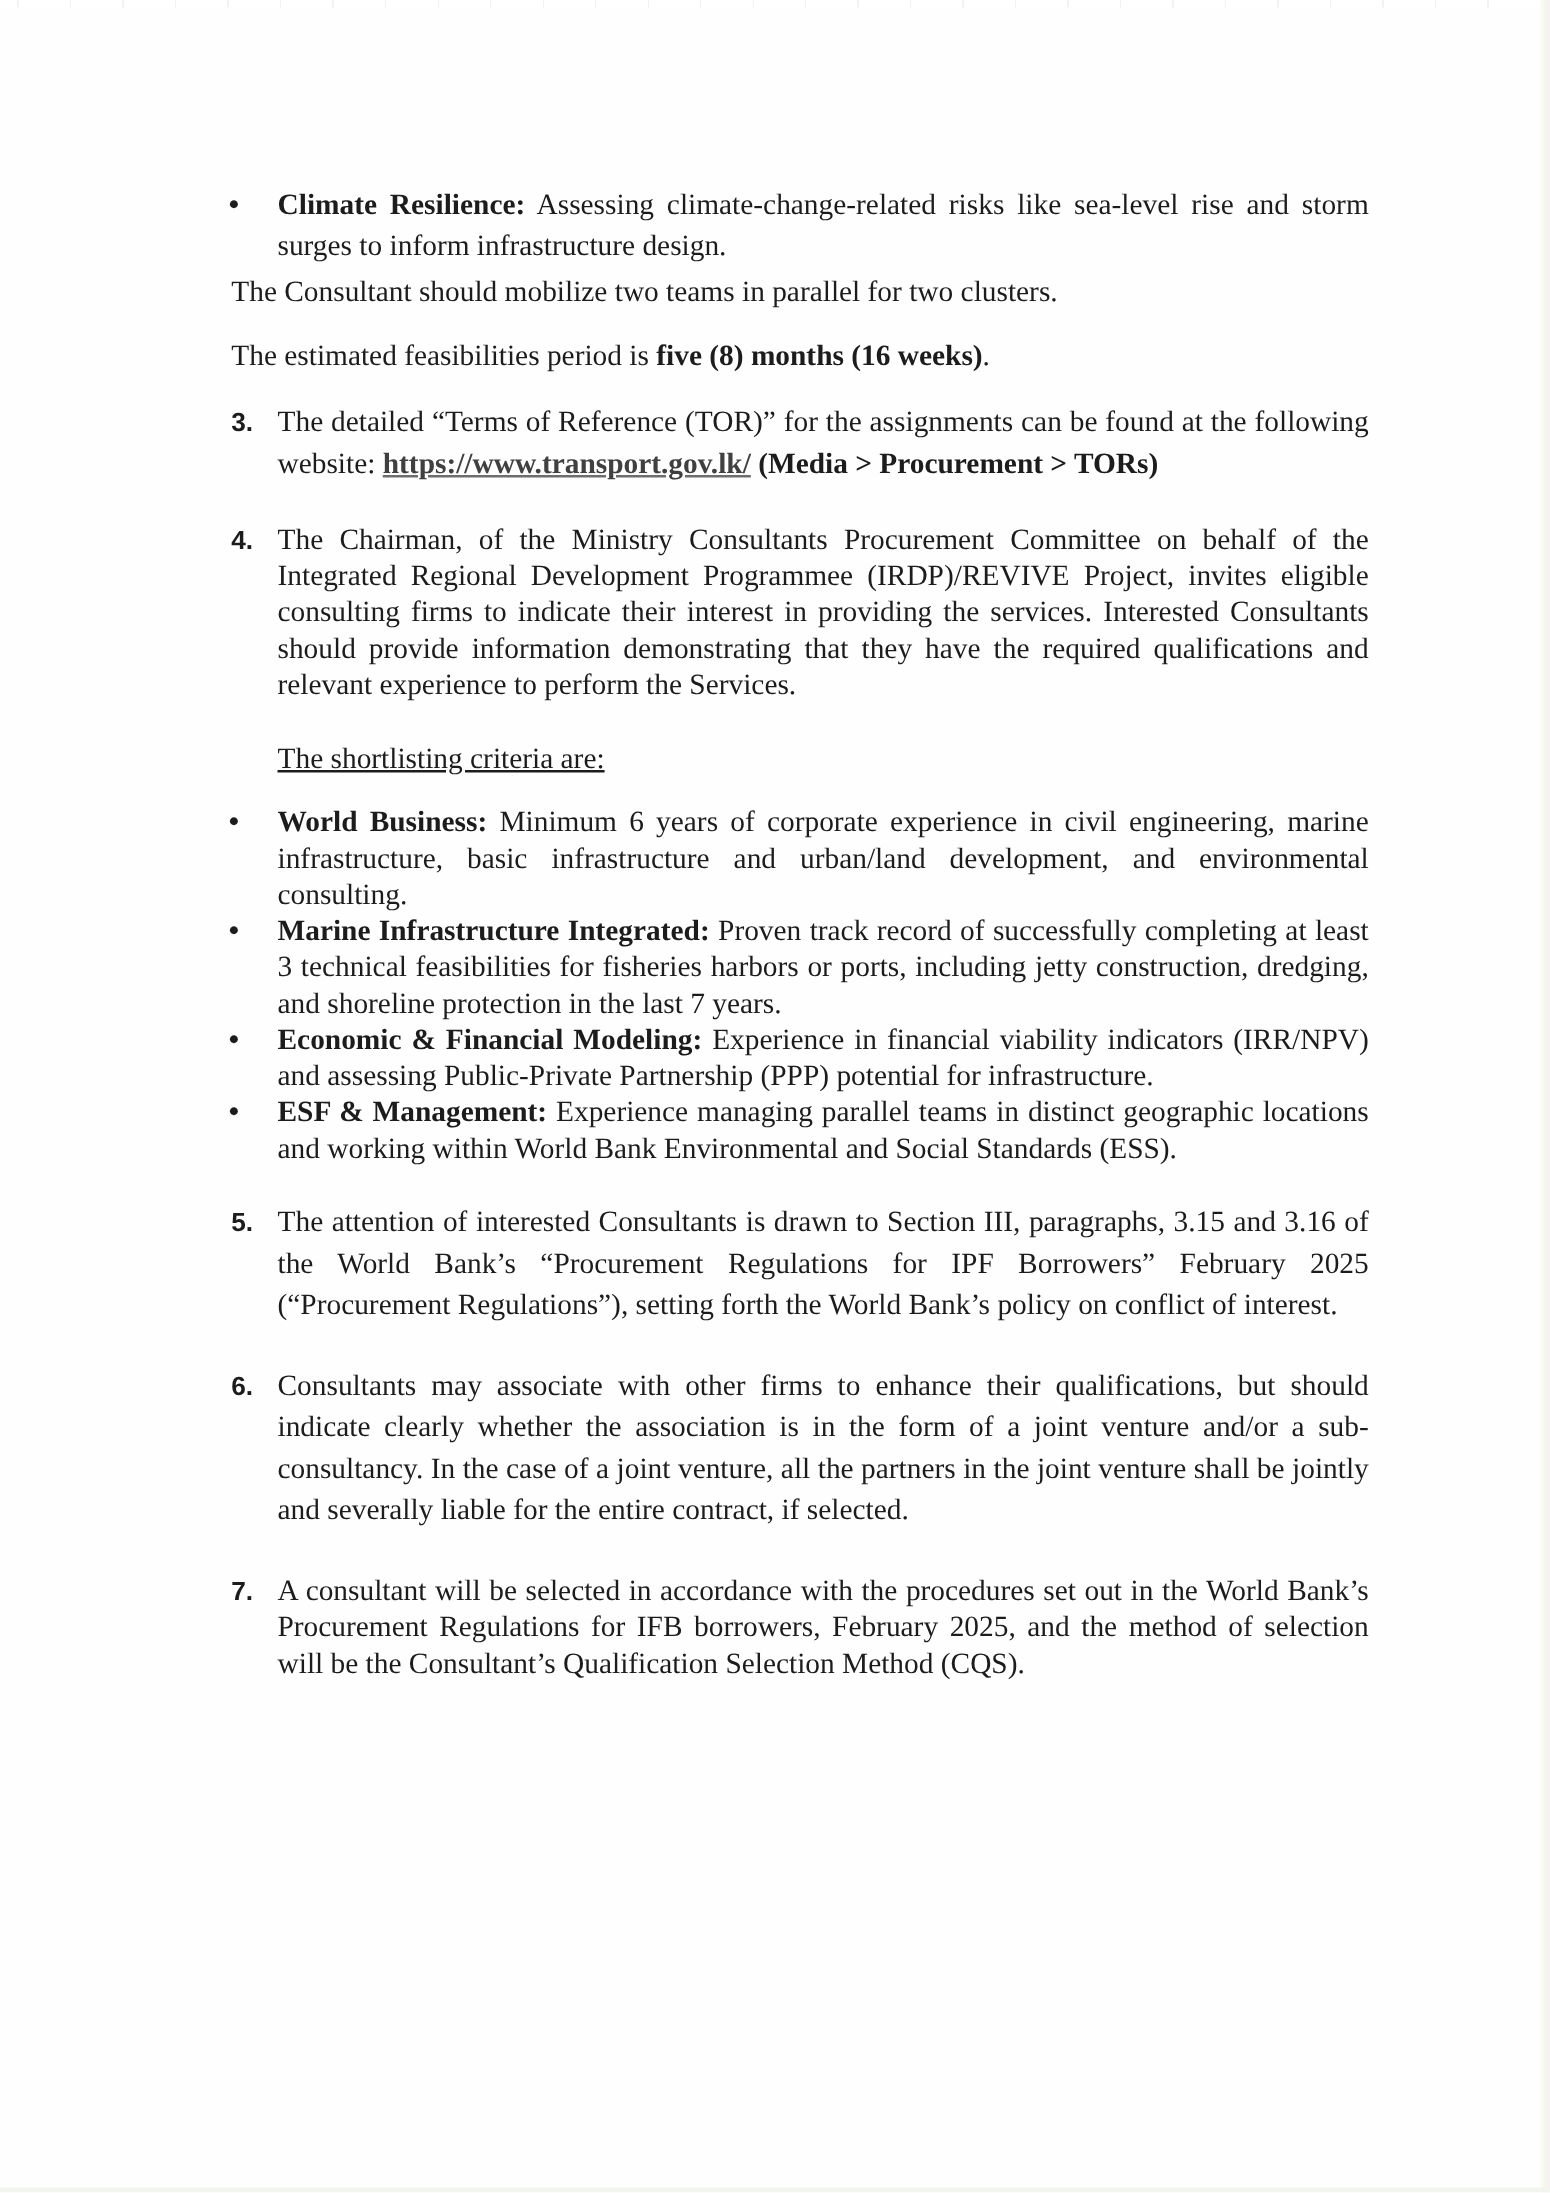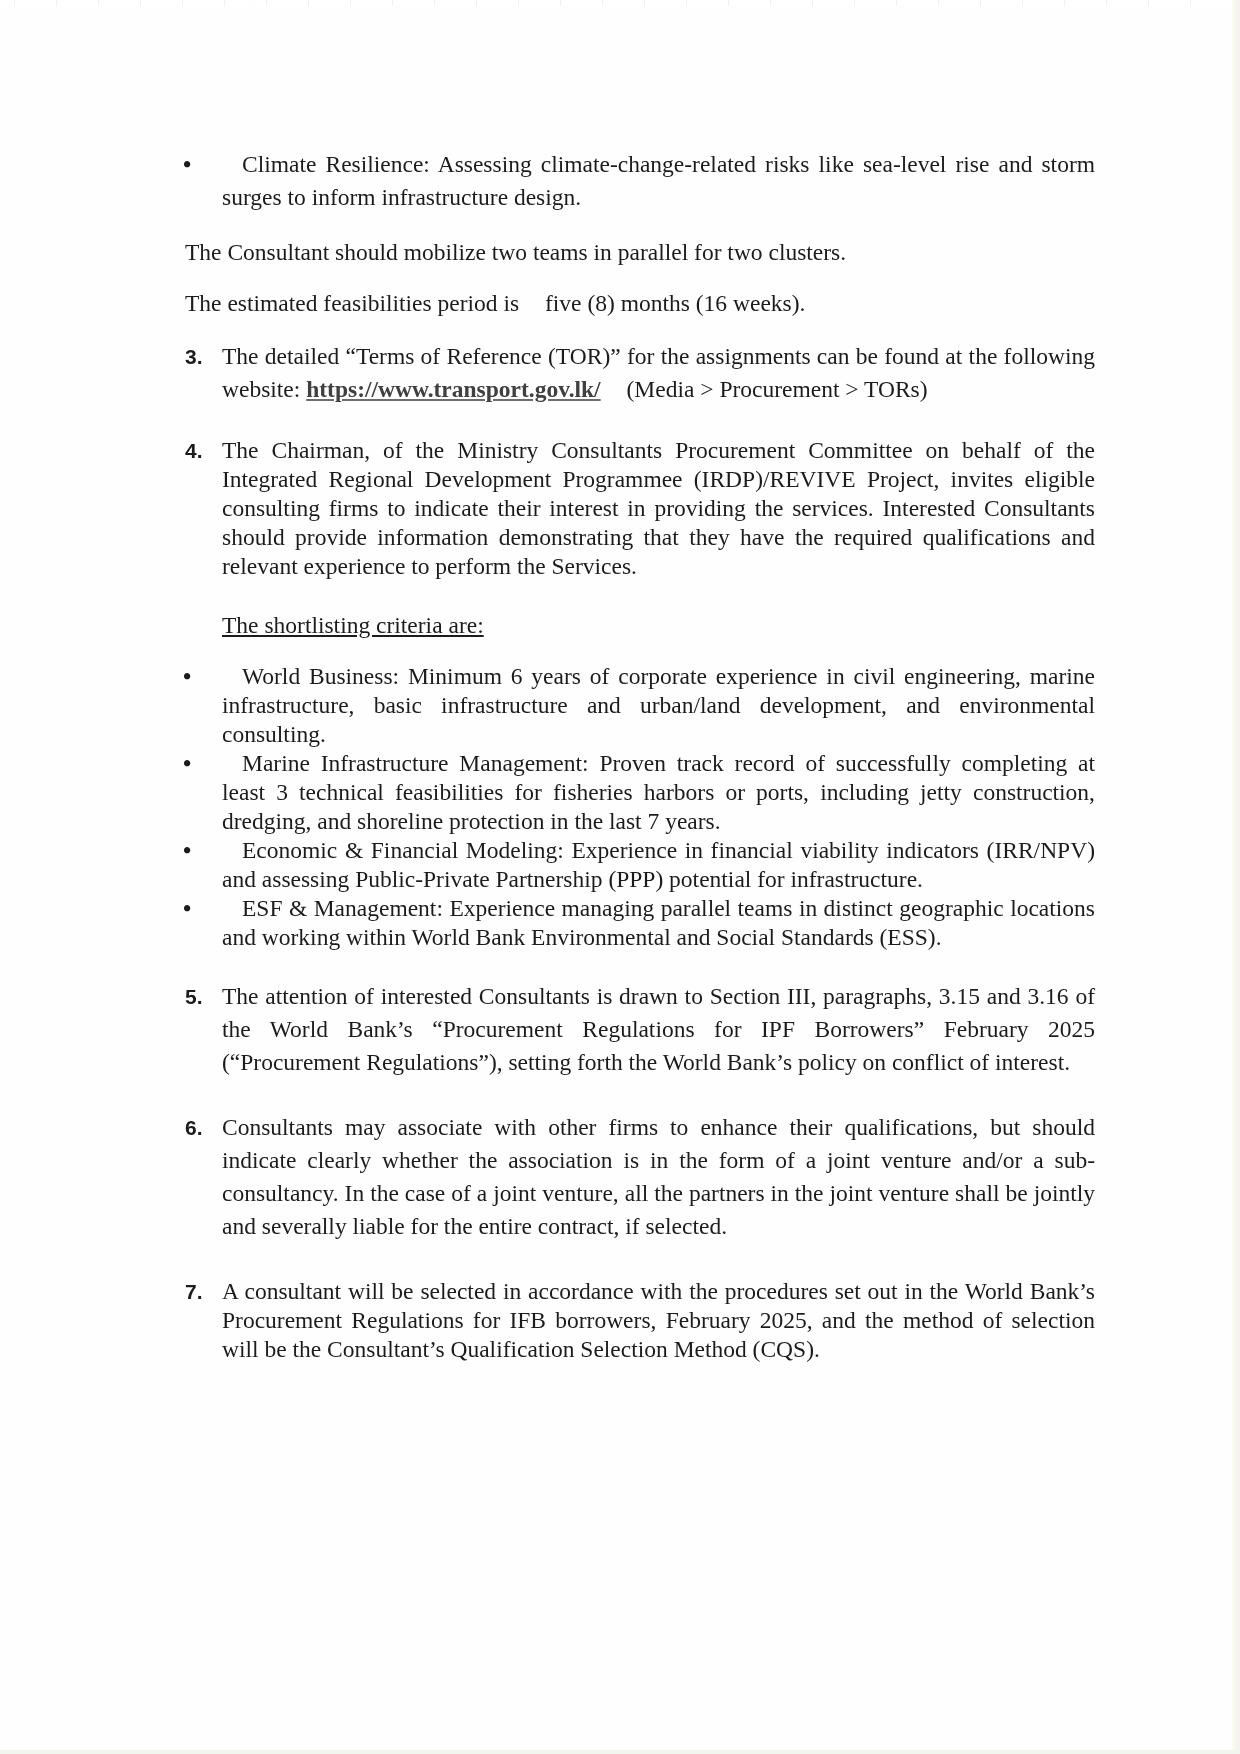--- a/index.html
+++ b/index.html
@@ -42,21 +42,21 @@
     }
     .content {
       position: absolute;
       left: 185px;
       top: 148px;
       width: 910px;
       font-size: 23.5px;
       line-height: 33px;
     }
     p { margin: 0; }
-    b { font-weight: normal; margin-left: 20px; }
+    b { font-weight: bold; }
 
     .bullet-row {
       position: relative;
       padding-left: 37px;
       text-align: justify;
     }
     .bullet-row .dot {
       position: absolute;
       left: -2px;
       top: 0;
@@ -94,21 +94,21 @@
   <div class="scan-edge-right"></div>
   <div class="scan-edge-bottom"></div>
 
   <div class="content">
 
     <div class="bullet-row">
       <span class="dot">•</span>
       <b>Climate Resilience:</b><span> Assessing climate-change-related risks like sea-level rise and storm surges to inform infrastructure design.</span>
     </div>
 
-    <p style="margin-top:22px;">The Consultant should mobilize two teams in parallel for two clusters.</p>
+    <p style="margin-top:4px;">The Consultant should mobilize two teams in parallel for two clusters.</p>
 
     <p style="margin-top:18px;"><span>The estimated feasibilities period is </span><b>five (8) months (16 weeks)</b><span>.</span></p>
 
     <div class="num-row" style="margin-top:20px;">
       <span class="num">3.</span>
       <span>The detailed “Terms of Reference (TOR)” for the assignments can be found at the following website: </span><a class="link">https://www.transport.gov.lk/</a><b> (Media &gt; Procurement &gt; TORs)</b>
     </div>
 
     <div class="num-row tight" style="margin-top:30px;">
       <span class="num">4.</span>
@@ -117,21 +117,21 @@
 
     <p class="indent" style="margin-top:28px;text-decoration:underline;">The shortlisting criteria are:</p>
 
     <div style="margin-top:20px;" class="tight">
       <div class="bullet-row">
         <span class="dot">•</span>
         <b>World Business:</b><span> Minimum 6 years of corporate experience in civil engineering, marine infrastructure, basic infrastructure and urban/land development, and environmental consulting.</span>
       </div>
       <div class="bullet-row">
         <span class="dot">•</span>
-        <b>Marine Infrastructure Management:</b><span> Proven track record of successfully completing at least 3 technical feasibilities for fisheries harbors or ports, including jetty construction, dredging, and shoreline protection in the last 7 years.</span>
+        <b>Marine Infrastructure Integrated:</b><span> Proven track record of successfully completing at least 3 technical feasibilities for fisheries harbors or ports, including jetty construction, dredging, and shoreline protection in the last 7 years.</span>
       </div>
       <div class="bullet-row">
         <span class="dot">•</span>
         <b>Economic &amp; Financial Modeling:</b><span> Experience in financial viability indicators (IRR/NPV) and assessing Public-Private Partnership (PPP) potential for infrastructure.</span>
       </div>
       <div class="bullet-row">
         <span class="dot">•</span>
         <b>ESF &amp; Management:</b><span> Experience managing parallel teams in distinct geographic locations and working within World Bank Environmental and Social Standards (ESS).</span>
       </div>
     </div>

